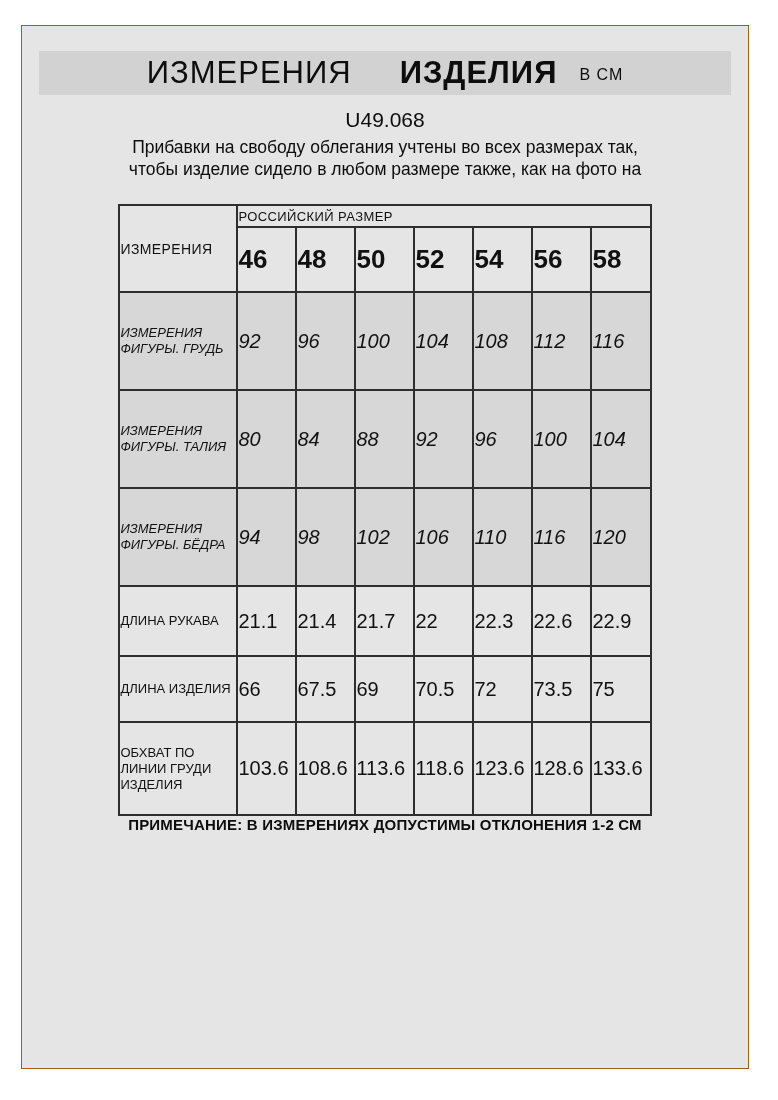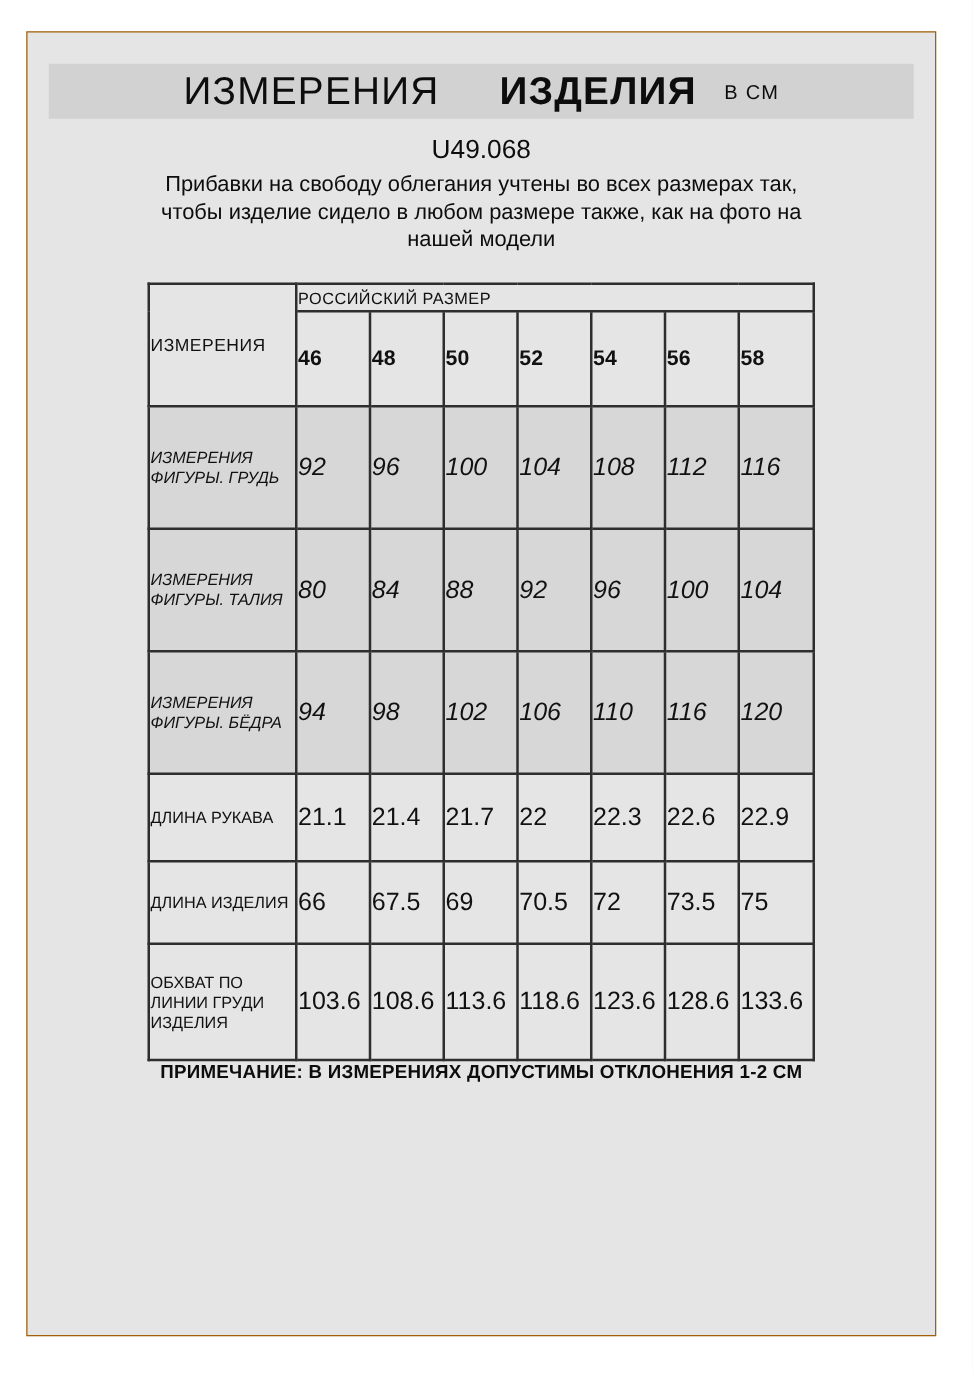--- a/index.html
+++ b/index.html
@@ -91,22 +91,22 @@
     font-size: 13px;
     font-weight: normal;
     letter-spacing: 0.4px;
   }
   .corner-cell {
     font-size: 14px;
     font-weight: normal;
     letter-spacing: 0.4px;
   }
   .size-cell {
-    height: 76px;
-    font-size: 17px;
+    height: 65px;
+    font-size: 26px;
     font-weight: bold;
   }
   .row-label {
     font-size: 13px;
     line-height: 16px;
     padding: 2px 3px;
   }
   .value-cell {
     font-size: 20px;
   }
@@ -135,21 +135,20 @@
       <span class="title-main">ИЗМЕРЕНИЯ</span>
       <span class="title-strong">ИЗДЕЛИЯ</span>
       <span class="title-unit">В СМ</span>
     </div>
 
     <div class="article-code">U49.068</div>
 
     <div class="intro">
       <div>Прибавки на свободу облегания учтены во всех размерах так,</div>
       <div>чтобы изделие сидело в любом размере также, как на фото на</div>
-      <div>нашей модели</div>
     </div>
 
     <table class="size-table">
       <colgroup>
         <col class="label-col">
         <col class="val-col">
           <col class="val-col">
           <col class="val-col">
           <col class="val-col">
           <col class="val-col">

